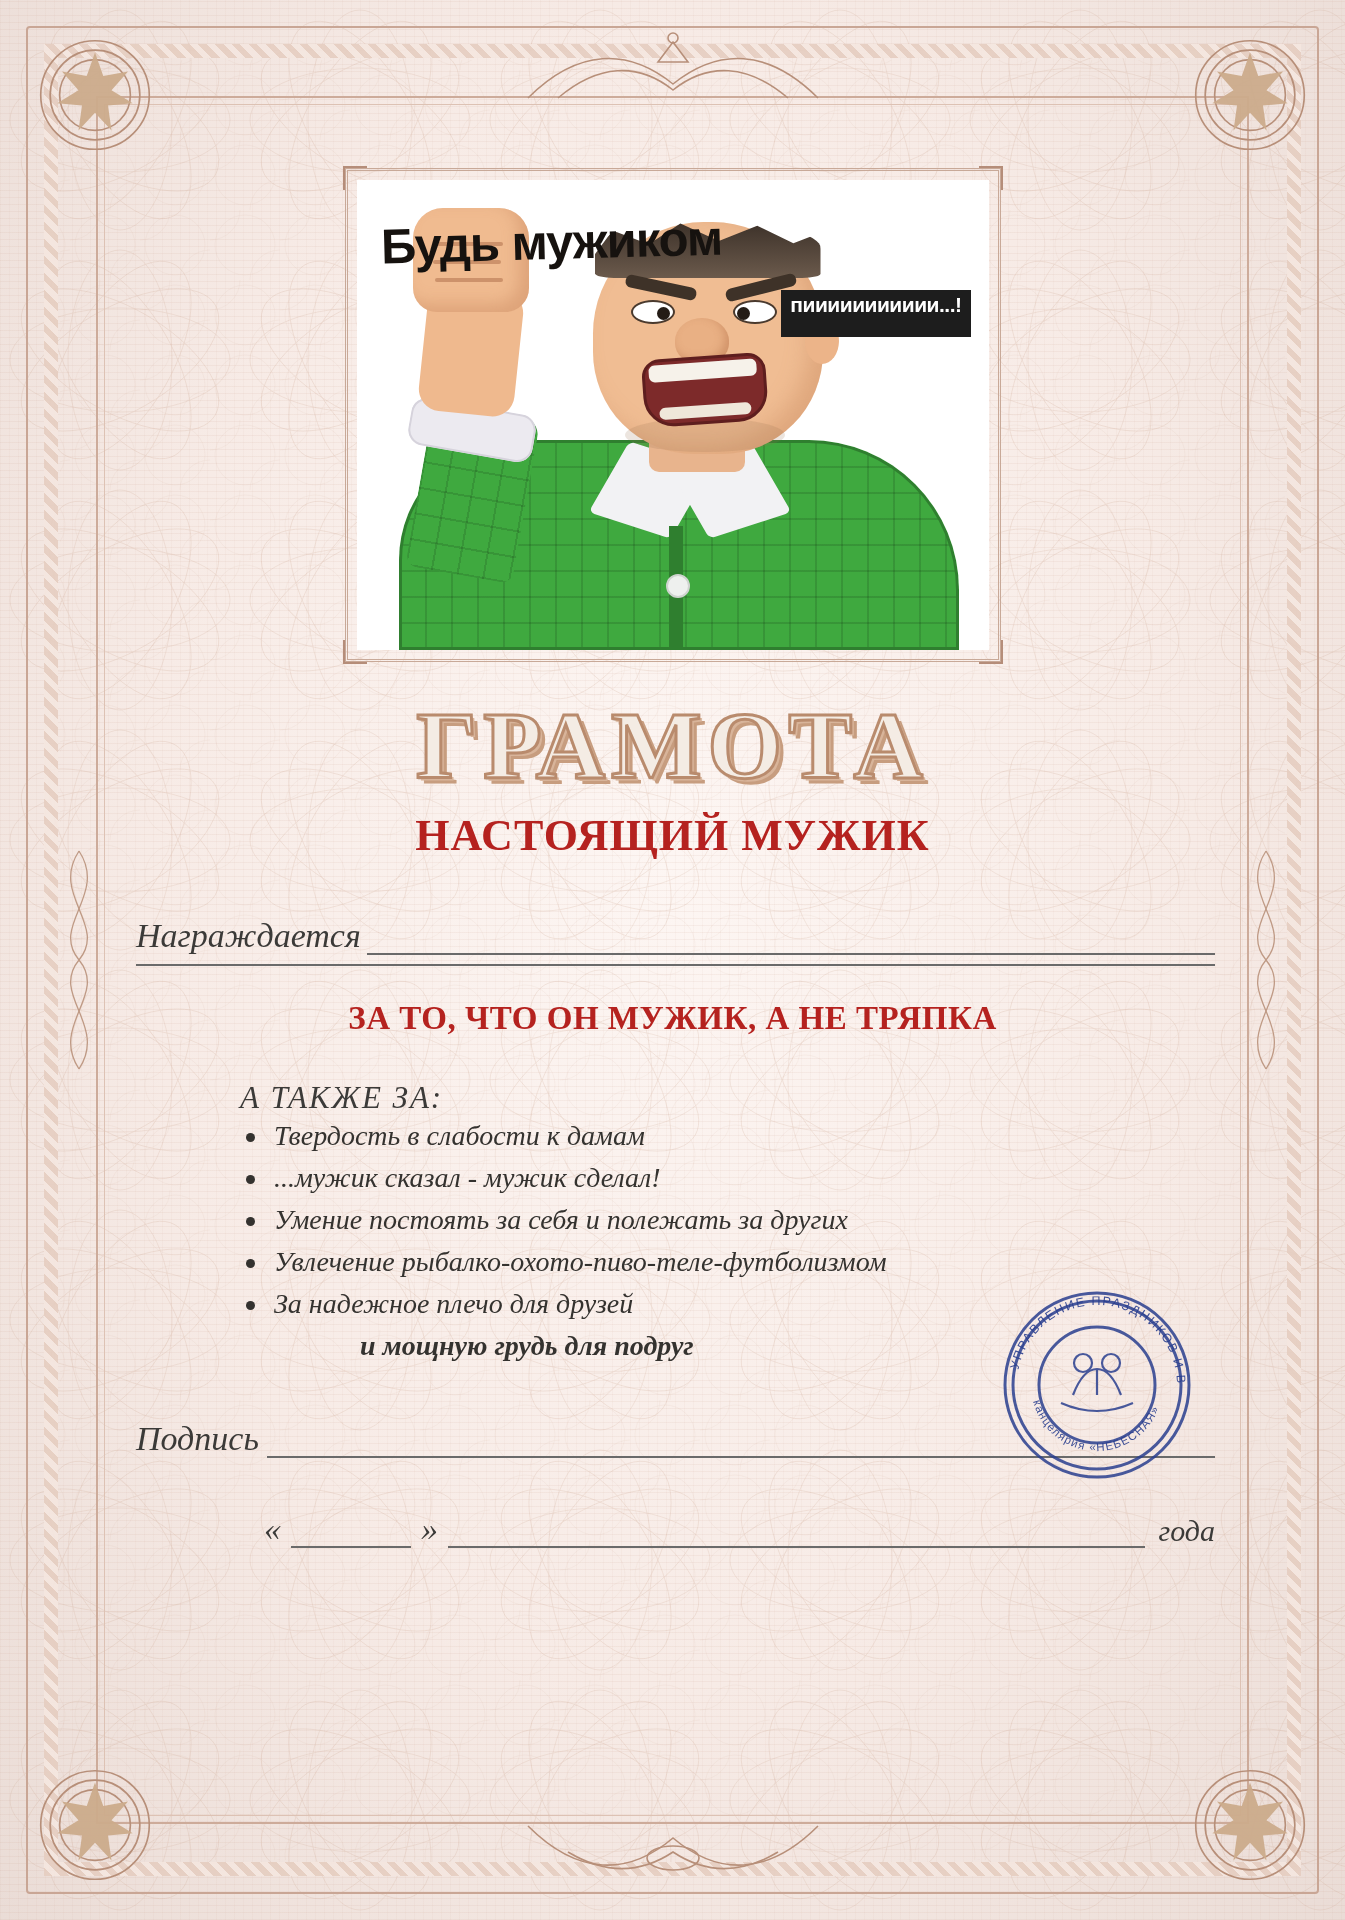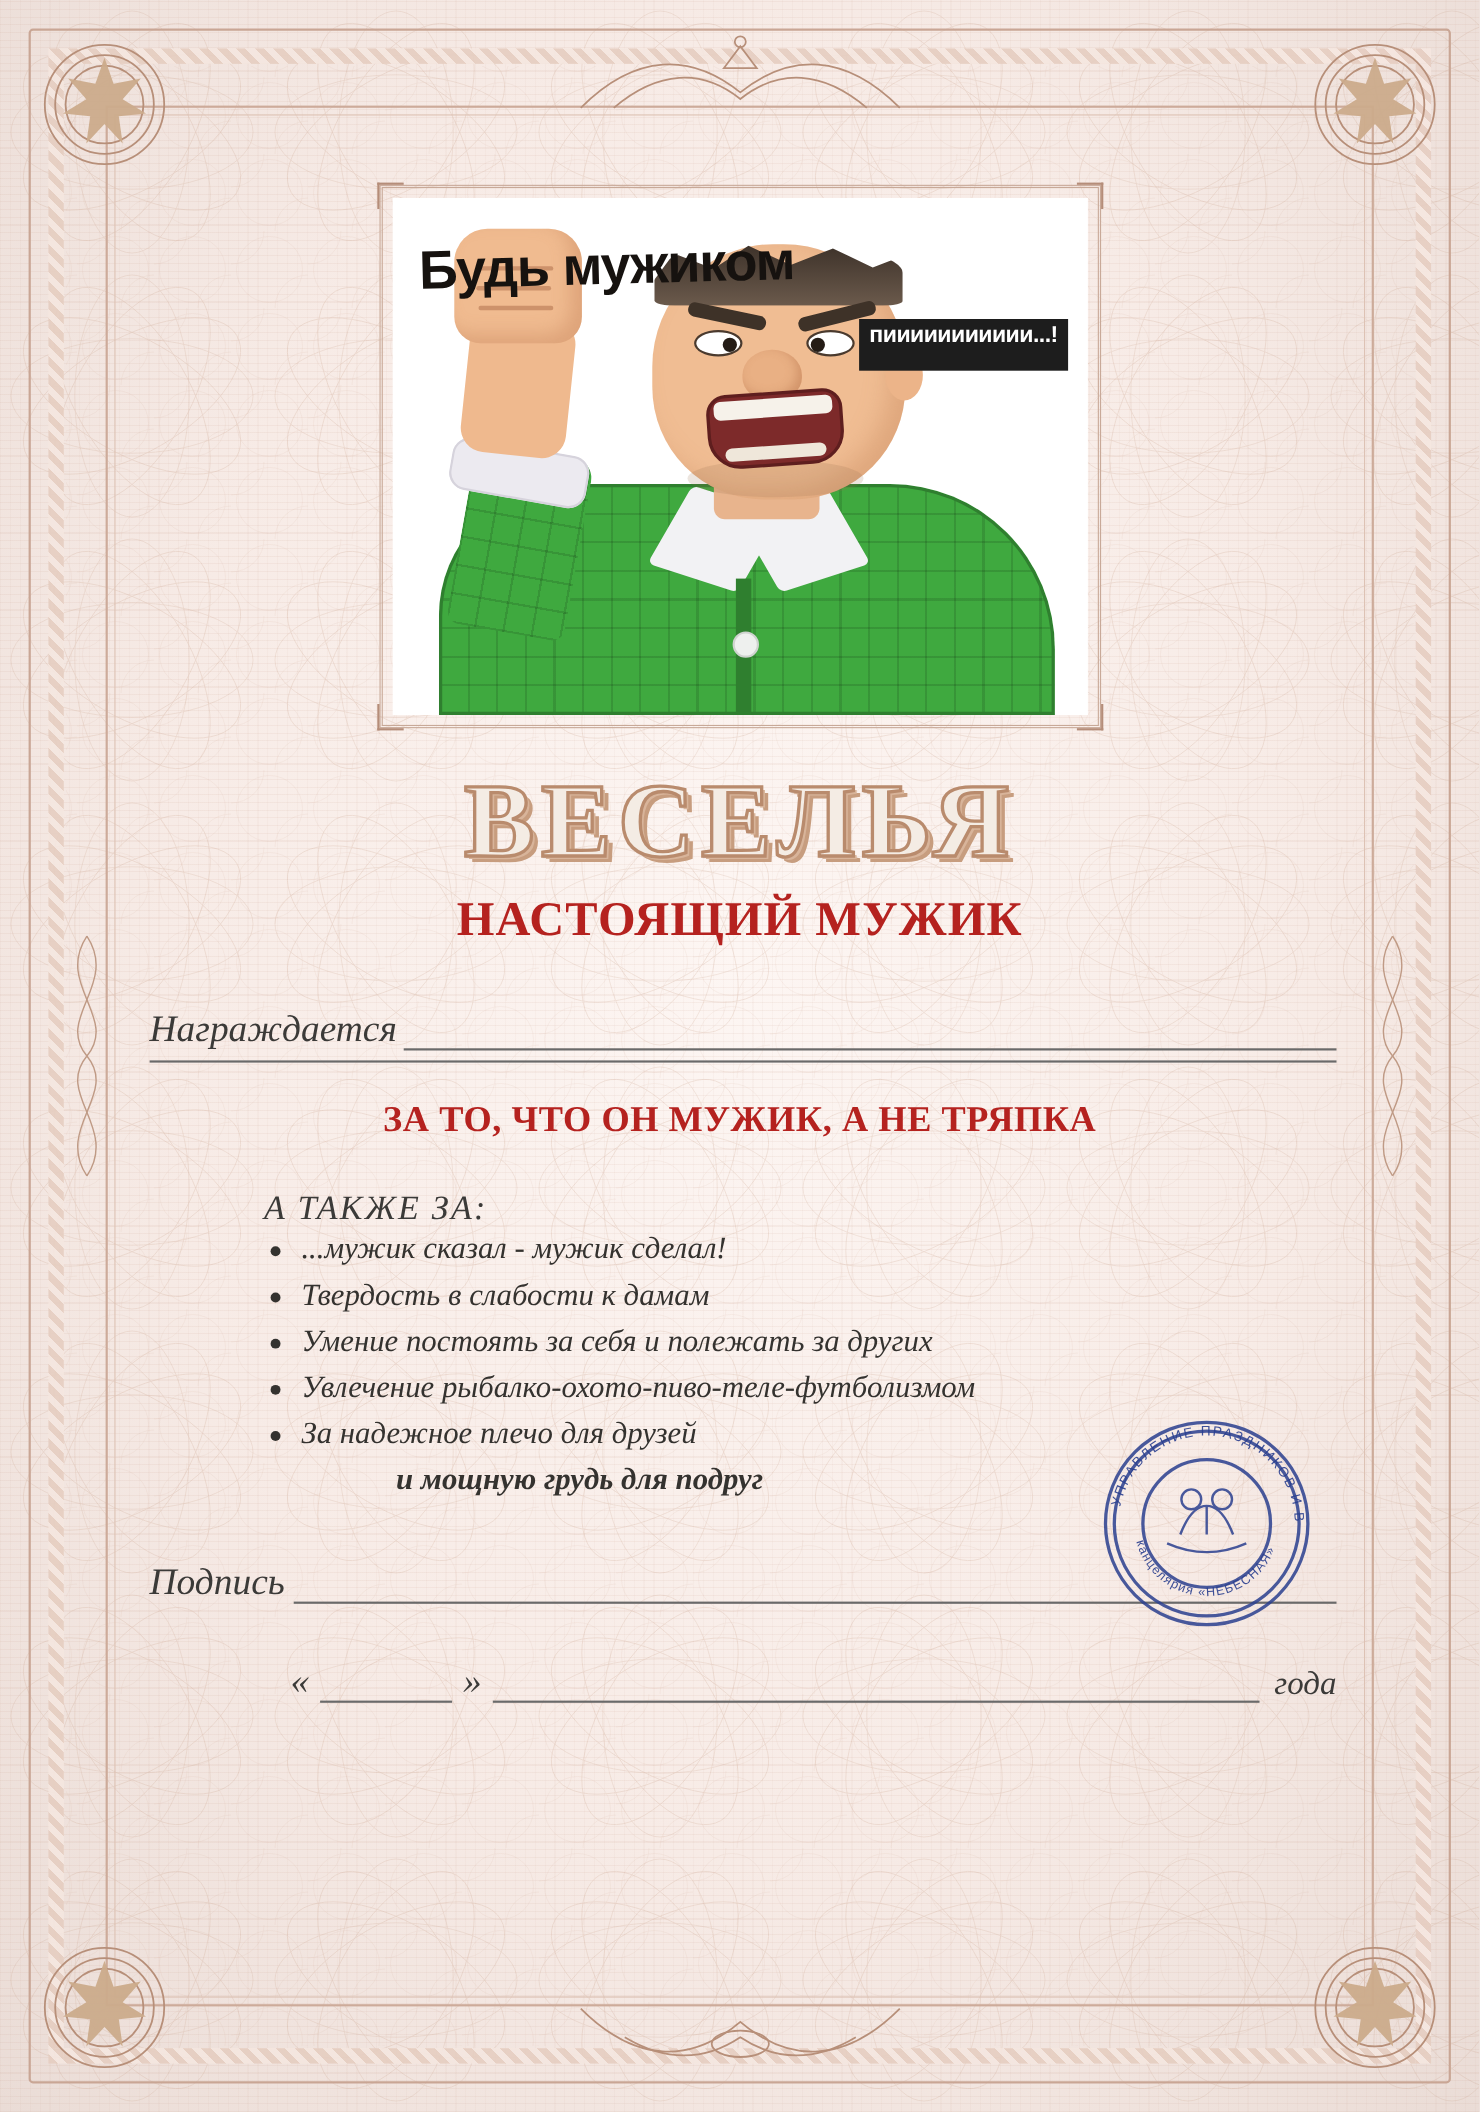--- a/index.html
+++ b/index.html
@@ -447,37 +447,37 @@
           <div class="fist"></div>
           <div class="knuckle k1"></div>
           <div class="knuckle k2"></div>
           <div class="knuckle k3"></div>
         </div>
         <div class="cartoon-caption">Будь мужиком</div>
         <div class="bleep">пиииииииииии...!</div>
       </div>
     </div>
 
-    <div class="title">ВЕСЕЛЬЯ</div>
+    <div class="title">ГРАМОТА</div>
     <div class="subtitle">НАСТОЯЩИЙ МУЖИК</div>
 
     <div class="award-row">
       <span class="script award-label">Награждается</span>
       <span class="rule"></span>
     </div>
     <div class="rule-row">
       <div class="rule-full"></div>
     </div>
 
     <div class="reason">ЗА ТО, ЧТО ОН МУЖИК, А НЕ ТРЯПКА</div>
 
     <div class="script also">А ТАКЖЕ ЗА:</div>
     <ul class="bullets">
+      <li>Твердость в слабости к дамам</li>
       <li>...мужик сказал - мужик сделал!</li>
-      <li>Твердость в слабости к дамам</li>
       <li>Умение постоять за себя и полежать за других</li>
       <li>Увлечение рыбалко-охото-пиво-теле-футболизмом</li>
       <li>За надежное плечо для друзей</li>
       <li class="cont">и мощную грудь для подруг</li>
     </ul>
 
     <div class="sign-row">
       <span class="script sign-label">Подпись</span>
       <span class="rule"></span>
     </div>

